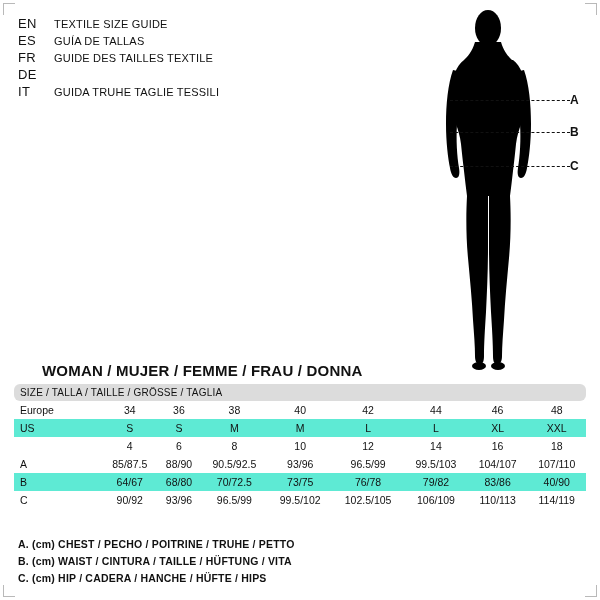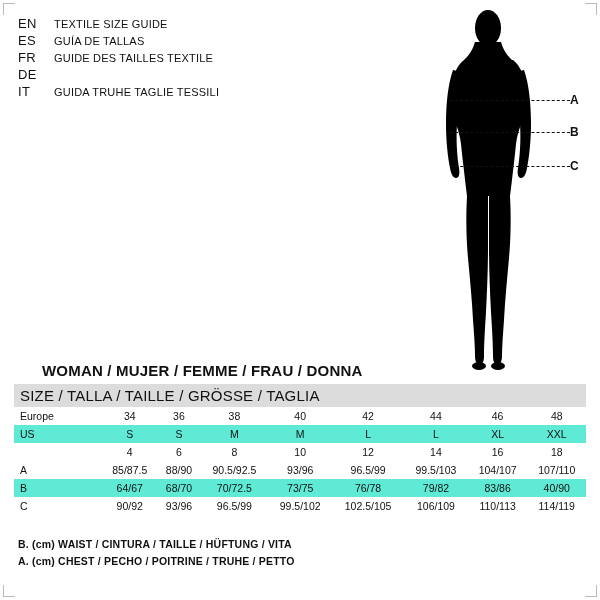--- a/index.html
+++ b/index.html
@@ -81,25 +81,26 @@
     font-size: 10.5px;
     color: #111;
   }
   table.size-table td, table.size-table th {
     padding: 3px 2px;
     text-align: center;
     font-weight: normal;
   }
   table.size-table tr.head-row td {
     background: #dcdcdc;
-    font-size: 15px;
+    font-size: 10px;
     font-weight: normal;
     text-align: left;
     padding-left: 6px;
     letter-spacing: 0.2px;
+    border-radius: 6px;
   }
   table.size-table tbody tr.alt td {
     background: #5eead4;
   }
   table.size-table td.rowlabel {
     text-align: left;
     padding-left: 6px;
     width: 88px;
     margin-left: 20px;
   }
@@ -259,21 +260,21 @@
       <td>90.5/92.5</td>
       <td>93/96</td>
       <td>96.5/99</td>
       <td>99.5/103</td>
       <td>104/107</td>
       <td>107/110</td>
     </tr>
     <tr class="alt">
       <td class="rowlabel">B</td>
       <td>64/67</td>
-      <td>68/70</td>
+      <td>68/80</td>
       <td>70/72.5</td>
       <td>73/75</td>
       <td>76/78</td>
       <td>79/82</td>
       <td>83/86</td>
       <td>40/90</td>
     </tr>
     <tr>
       <td class="rowlabel">C</td>
       <td>90/92</td>
@@ -282,15 +283,16 @@
       <td>99.5/102</td>
       <td>102.5/105</td>
       <td>106/109</td>
       <td>110/113</td>
       <td>114/119</td>
     </tr>
   </tbody>
 </table>
 
 <div class="notes">
+  <div class="note-line">A. (cm) CHEST / PECHO / POITRINE / TRUHE / PETTO</div>
   <div class="note-line">B. (cm) WAIST / CINTURA / TAILLE / HÜFTUNG / VITA</div>
-  <div class="note-line">A. (cm) CHEST / PECHO / POITRINE / TRUHE / PETTO</div>
+  <div class="note-line">C. (cm) HIP / CADERA / HANCHE / HÜFTE / HIPS</div>
 </div>
 
 </body></html>

